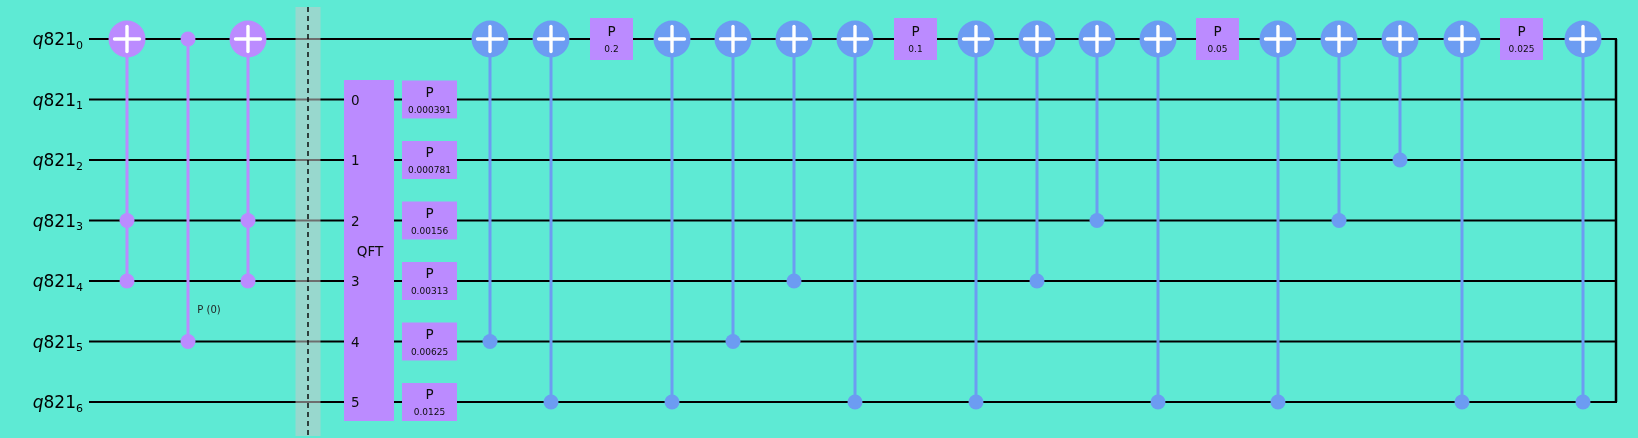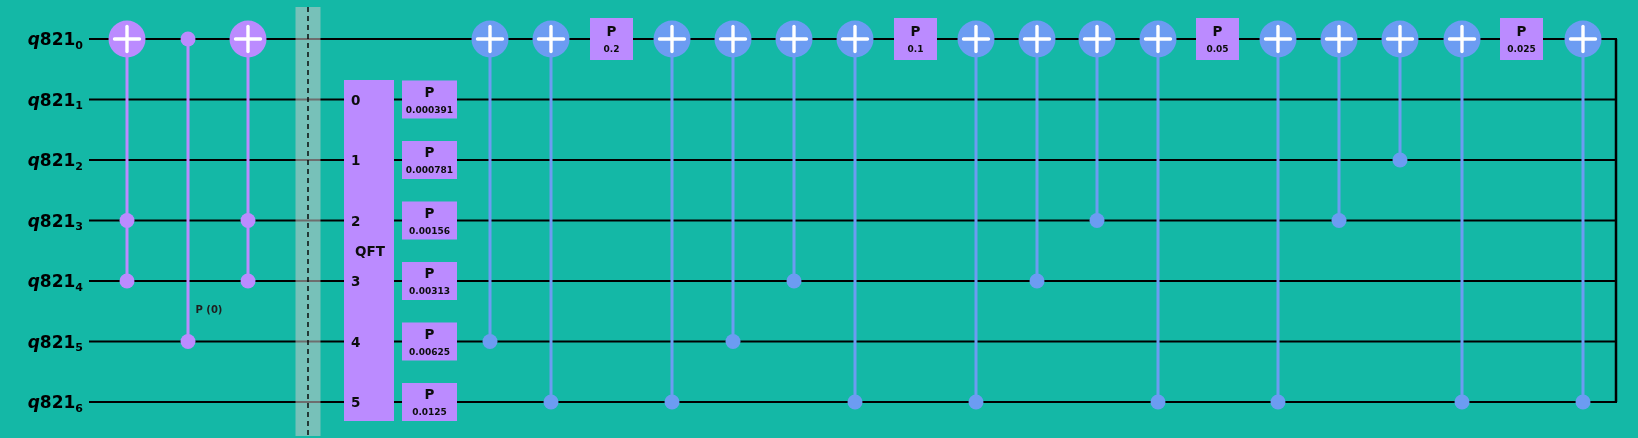--- a/index.html
+++ b/index.html
@@ -4,24 +4,23 @@
 <style>
   html, body {
     margin: 0;
     padding: 0;
     background: #ffffff;
   }
   .stage {
     position: relative;
     width: 1638px;
     height: 438px;
-    background: #14b8a6;
+    background: #5eead4;
     overflow: hidden;
     font-family: "DejaVu Sans", sans-serif;
-    font-weight: bold;
   }
   svg {
     display: block;
     font-family: "DejaVu Sans", sans-serif;
   }
   text {
     user-select: none;
   }
 </style>
 </head>

